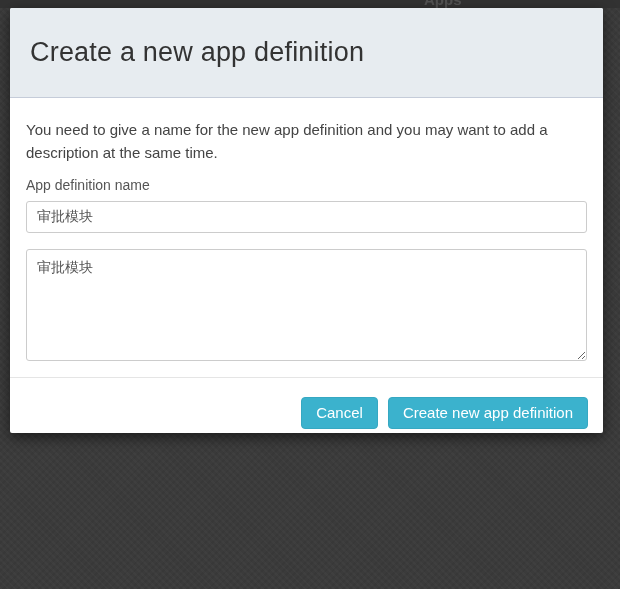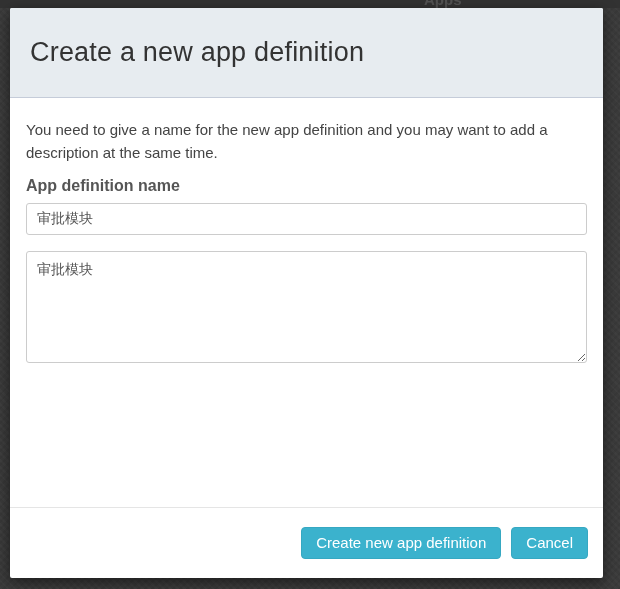--- a/index.html
+++ b/index.html
@@ -15,21 +15,21 @@
   .top-strip {
     position: absolute; top: 0; left: 0; width: 620px; height: 8px;
     background: #323232; overflow: hidden;
   }
   .bg-apps-text {
     position: absolute; top: -9px; left: 424px;
     color: #5d5d5d; font-size: 15px; font-weight: bold; opacity: 0.75;
   }
   .modal {
     position: absolute; left: 10px; top: 8px;
-    width: 593px; height: 570px;
+    width: 593px; height: 425px;
     background: #ffffff;
     border-radius: 2px;
     box-shadow: 0 4px 14px rgba(0,0,0,0.55);
     display: flex; flex-direction: column;
     box-sizing: border-box;
   }
   .modal-header {
     height: 90px; flex: 0 0 90px;
     background: #e7ecf0;
     border-bottom: 1px solid #c5ccd9;
@@ -47,21 +47,21 @@
     padding: 21px 16px 0 16px;
     box-sizing: border-box;
   }
   .intro-text {
     font-size: 15px; color: #444444; line-height: 1.5;
     margin: 0 0 13px 0; max-width: 555px;
   }
   .form-group { margin-bottom: 16px; }
   .field-label {
     display: block;
-    font-size: 16px; color: #555555; font-weight: 700;
+    font-size: 14px; color: #555555; font-weight: 400;
     margin-bottom: 8px;
   }
   .text-input {
     display: block; width: 100%; box-sizing: border-box;
     height: 32px;
     border: 1px solid #cccccc; border-radius: 3px;
     padding: 0 10px;
     font-size: 14px; color: #555555;
     font-family: "Liberation Sans", "DejaVu Sans", sans-serif;
     outline: none; background: #ffffff;
@@ -117,17 +117,17 @@
       <input class="text-input" type="text" value="审批模块" style="">
     </div>
 
 
     <div class="form-group">
       <textarea class="textarea-input" style="">审批模块</textarea>
     </div>
   </div>
 
   <div class="modal-footer">
+    <button class="btn">Cancel</button>
     <button class="btn">Create new app definition</button>
-    <button class="btn">Cancel</button>
   </div>
 
 </div>
 
 </body></html>

